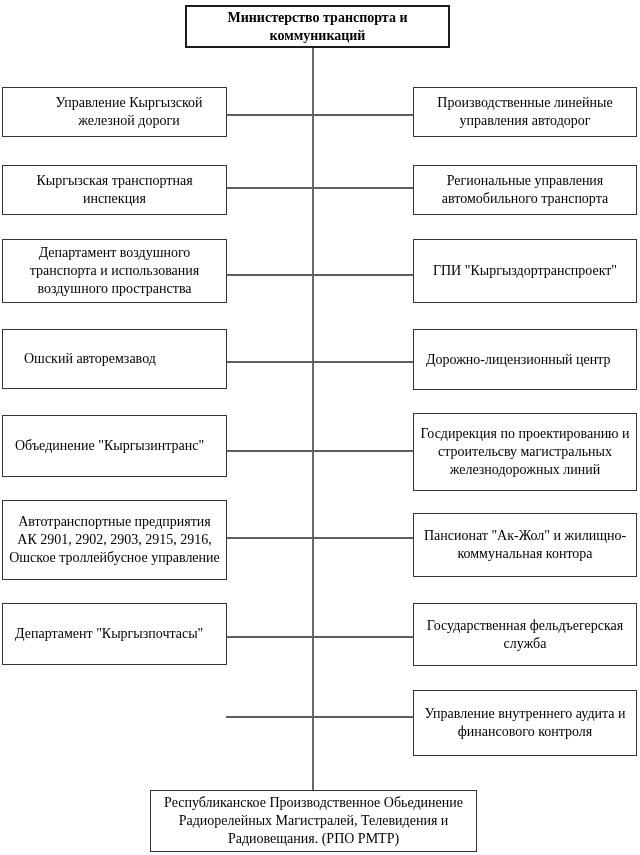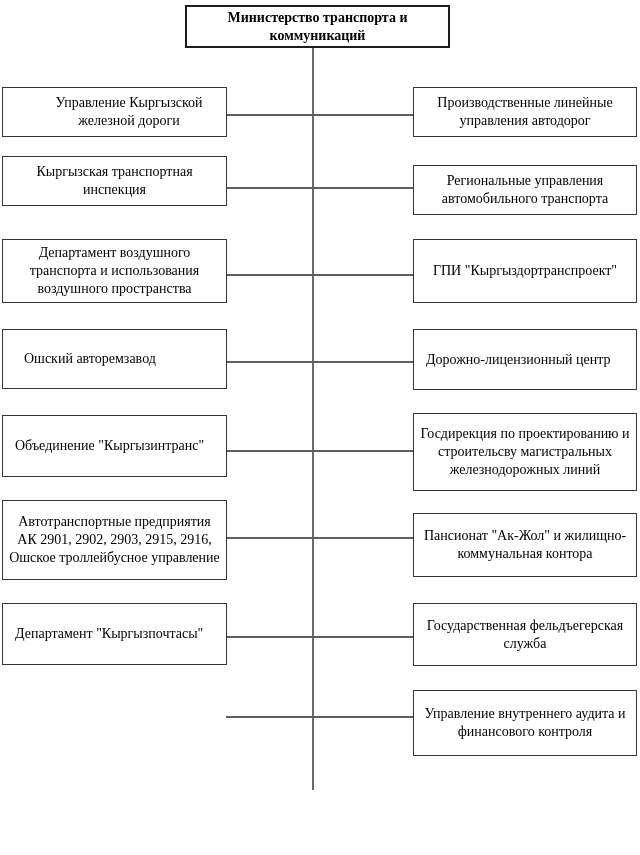--- a/index.html
+++ b/index.html
@@ -47,21 +47,21 @@
     position: absolute;
     left: 226px; width: 188px; height: 2px;
     background: #5f5f5f;
     z-index: 1;
   }
   .c1 { top: 114px; } .c2 { top: 187px; } .c3 { top: 274px; } .c4 { top: 361px; }
   .c5 { top: 450px; } .c6 { top: 537px; } .c7 { top: 636px; } .c8 { top: 716px; }
   .lb { left: 2px;   width: 225px; }
   .rb { left: 413px; width: 224px; }
   .lb1 { top: 87px;  height: 50px; padding-left: 34px; }  .rb1 { top: 87px;  height: 50px; }
-  .lb2 { top: 156px; height: 50px; }  .rb2 { top: 165px; height: 50px; }
+  .lb2 { top: 165px; height: 50px; }  .rb2 { top: 165px; height: 50px; }
   .lb3 { top: 239px; height: 64px; }  .rb3 { top: 239px; height: 64px; }
   .lb4 { top: 329px; height: 60px; }  .rb4 { top: 329px; height: 61px; }
   .lb5 { top: 415px; height: 62px; }  .rb5 { top: 413px; height: 78px; }
   .lb6 { top: 500px; height: 80px; }  .rb6 { top: 513px; height: 64px; }
   .lb7 { top: 603px; height: 62px; }  .rb7 { top: 603px; height: 63px; }
   .lb8 { top: 690px; height: 66px; }  .rb8 { top: 690px; height: 66px; }
   .bottom {
     left: 150px; top: 790px; width: 327px; height: 62px;
   }
 </style>
@@ -124,14 +124,17 @@
   <div class="box rb rb6">
     <span>Пансионат "Ак-Жол" и жилищно-коммунальная контора</span>
   </div>
   <div class="box rb rb7">
     <span>Государственная фельдъегерская служба</span>
   </div>
   <div class="box rb rb8">
     <span>Управление внутреннего аудита и финансового контроля</span>
   </div>
 
+  <div class="box bottom">
+    <span>Республиканское Производственное Обьединение Радиорелейных Магистралей, Телевидения и Радиовещания. (РПО РМТР)</span>
+  </div>
 
 </div>
 
 </body></html>

